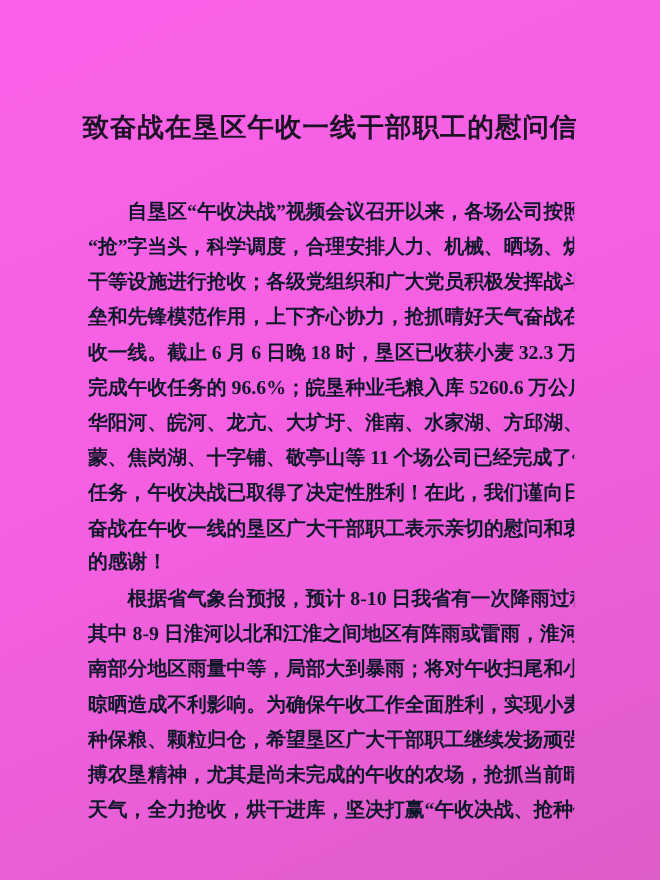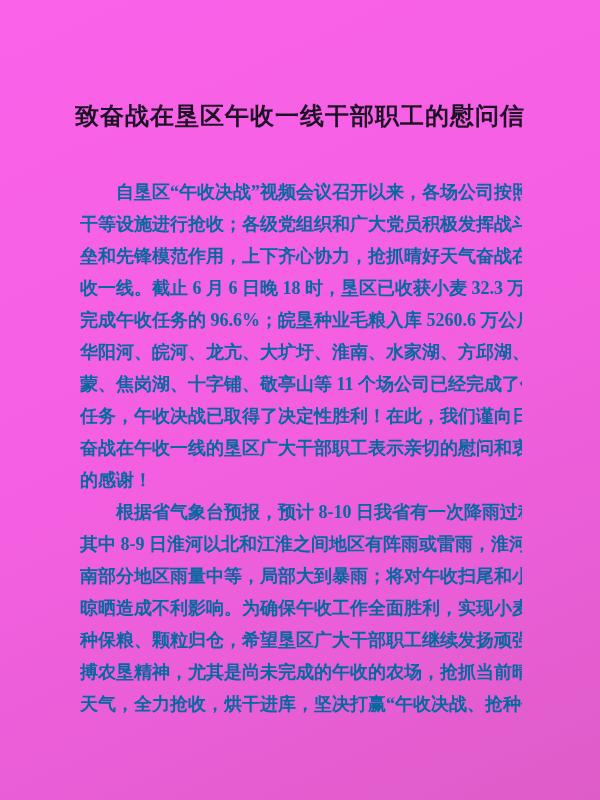--- a/index.html
+++ b/index.html
@@ -29,45 +29,47 @@
     letter-spacing: 1px;
     color: #1d1126;
   }
   .letter-body {
     position: absolute;
     top: 176px;
     left: 80px;
     width: 442px;
     font-size: 18px;
     font-weight: bold;
-    color: #0369a1;
+    color: #0f172a;
   }
   .line {
     height: 32px;
     line-height: 32px;
     white-space: nowrap;
     text-align: justify;
     text-align-last: justify;
     text-justify: inter-ideograph;
     overflow: hidden;
   }
   .line.indent {
     text-indent: 2em;
   }
   .line.para-end {
     text-align-last: left;
+    font-family: Liberation Mono, monospace;
   }
 </style>
 </head>
 <body style="color: rgb(29, 17, 38);">
 
 <div class="page">
   <div class="doc-title">致奋战在垦区午收一线干部职工的慰问信</div>
   <div class="letter-body">
       <div class="line indent">自垦区“午收决战”视频会议召开以来，各场公司按照</div>
+      <div class="line">“抢”字当头，科学调度，合理安排人力、机械、晒场、烘</div>
       <div class="line">干等设施进行抢收；各级党组织和广大党员积极发挥战斗堡</div>
       <div class="line">垒和先锋模范作用，上下齐心协力，抢抓晴好天气奋战在午</div>
       <div class="line">收一线。截止 6 月 6 日晚 18 时，垦区已收获小麦 32.3 万亩，</div>
       <div class="line">完成午收任务的 96.6%；皖垦种业毛粮入库 5260.6  万公斤，</div>
       <div class="line">华阳河、皖河、龙亢、大圹圩、淮南、水家湖、方邱湖、阜</div>
       <div class="line">蒙、焦岗湖、十字铺、敬亭山等 11 个场公司已经完成了午收</div>
       <div class="line">任务，午收决战已取得了决定性胜利！在此，我们谨向日夜</div>
       <div class="line">奋战在午收一线的垦区广大干部职工表示亲切的慰问和衷心</div>
       <div class="line para-end">的感谢！</div>
       <div class="line indent">根据省气象台预报，预计 8-10 日我省有一次降雨过程，</div>

